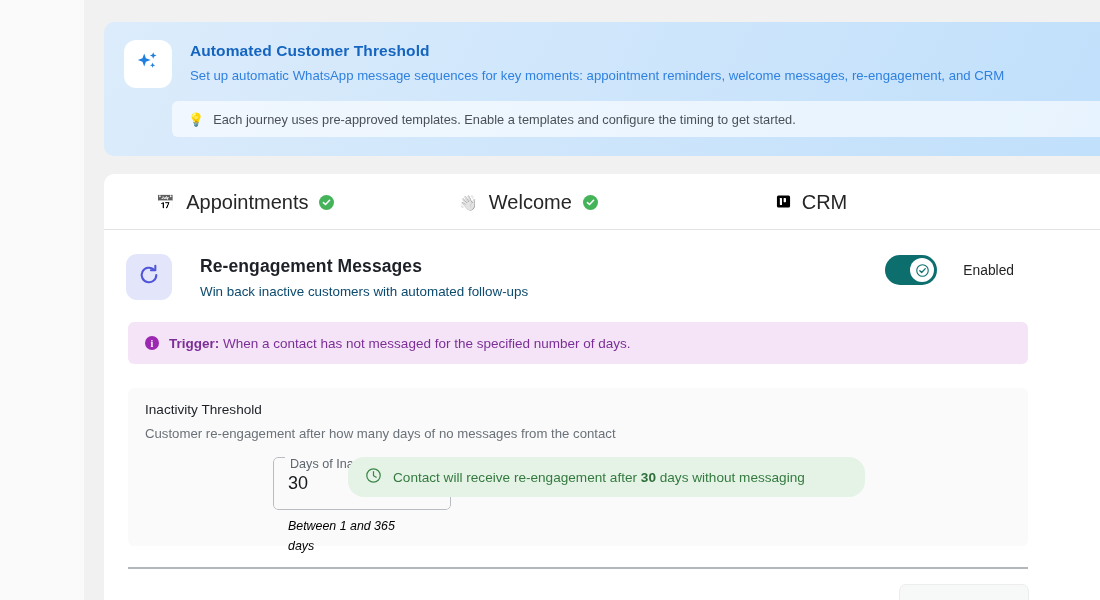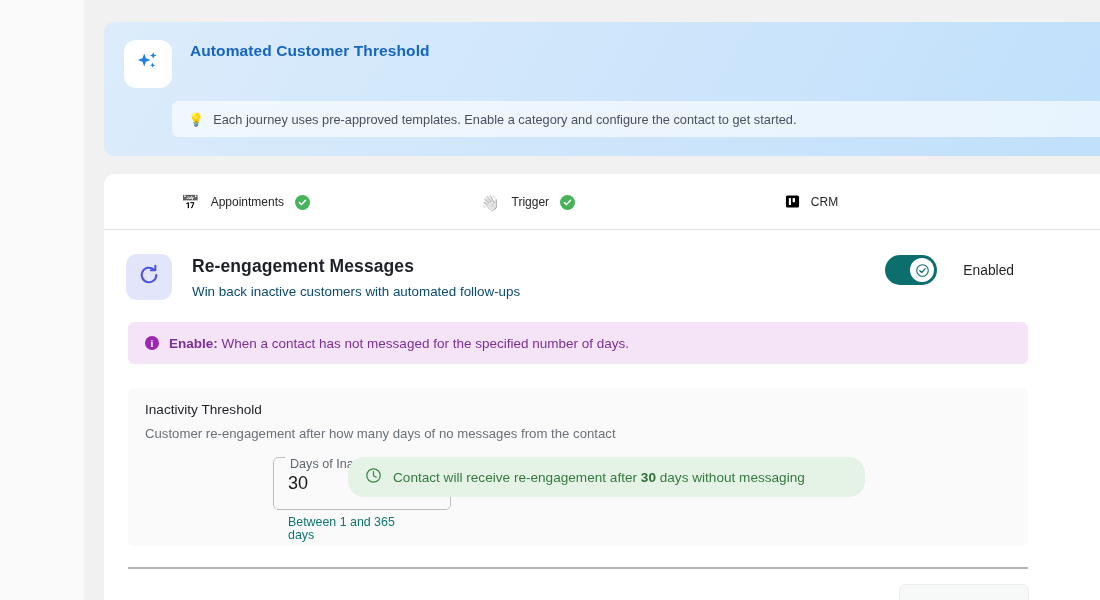--- a/index.html
+++ b/index.html
@@ -61,40 +61,40 @@
   
   .tabs {
     display: flex; height: 56px; border-bottom: 1px solid #e3e3e3;
     position: relative;
   }
   .tab {
     flex: 0 0 283px; display: flex; align-items: center; justify-content: center;
     gap: 11px; cursor: pointer; position: relative; height: 56px;
   }
   .tab-glyph { font-size: 15px; line-height: 1; color: #1b1b1b; filter: grayscale(1) contrast(1.35); }
-  .tab-label { font-size: 12px; color: #262626; }
+  .tab-label { font-size: 20px; color: #262626; }
   .tab.active { background: #f5f5f5; }
   .tab.active::after {
     content: ""; position: absolute; left: 0; right: 0; bottom: -1px;
     height: 2px; background: #0d6e6e;
   }
   .check {
     width: 15px; height: 15px; border-radius: 50%; background: #45b35a;
     display: inline-flex; align-items: center; justify-content: center;
     flex: 0 0 15px;
   }
   .check svg { display: block; }
 
   
   .sec-head { display: flex; align-items: center; padding: 24px 0 0 22px; }
   .sec-icon {
     width: 46px; height: 46px; flex: 0 0 46px; border-radius: 11px;
     background: #e3e5fb; display: flex; align-items: center; justify-content: center;
   }
-  .sec-titles { margin-left: 20px; }
+  .sec-titles { margin-left: 28px; }
   .sec-title { font-size: 17.5px; font-weight: bold; color: #1d2026; letter-spacing: .1px; }
   .sec-sub { font-size: 13.4px; color: #0c4a6e; margin-top: 7px; }
   .toggle-wrap {
     position: absolute; right: 86px; top: 255px;
     display: flex; align-items: center; gap: 26px;
   }
   .switch {
     width: 52px; height: 30px; border-radius: 15px; background: #0d6e6e;
     position: relative; cursor: pointer;
   }
@@ -156,21 +156,21 @@
   }
   
   .field-split {
     position: absolute; left: 117px; top: 2px; width: 1px; height: 49px; background: #fafafa;
   }
   .field-underline {
     position: absolute; left: 14px; bottom: 0; width: 104px; height: 1px; background: #b9bcc0;
   }
   .field-help {
     position: absolute; left: 160px; top: 128px; width: 130px;
-    font-size: 12.4px; color: #0f766e; line-height: 13px;
+    font-size: 12.4px; color: #000000; line-height: 20px; font-style: italic;
   }
 
   
   .success {
     position: absolute; left: 348px; top: 457px; width: 517px; height: 40px;
     background: #e4f3e6; border-radius: 16px;
     display: flex; align-items: center; padding-left: 17px;
   }
   .succ-text { font-size: 13.6px; color: #347a3f; margin-left: 11px; }
   .succ-text b { color: #2e6e38; }
@@ -198,45 +198,46 @@
         <span>
           <svg width="26" height="26" viewBox="0 0 26 26">
             <path d="M9.2 4.6 L10.9 9.3 L15.6 11 L10.9 12.7 L9.2 17.4 L7.5 12.7 L2.8 11 L7.5 9.3 Z" fill="#1f7fe0"></path>
             <path d="M18.2 3.2 L19.1 5.6 L21.5 6.5 L19.1 7.4 L18.2 9.8 L17.3 7.4 L14.9 6.5 L17.3 5.6 Z" fill="#1f7fe0"></path>
             <path d="M17.6 13.6 L18.3 15.5 L20.2 16.2 L18.3 16.9 L17.6 18.8 L16.9 16.9 L15.0 16.2 L16.9 15.5 Z" fill="#1f7fe0"></path>
           </svg>
         </span>
       </div>
       <div class="hero-text">
         <div class="hero-title">Automated Customer Threshold</div>
+        <div class="hero-sub">Set up automatic WhatsApp message sequences for key moments: appointment reminders, welcome messages, re-engagement, and CRM</div>
       </div>
     </div>
     <div class="hero-note">
       <span class="hero-note-icon">💡</span>
-      <span class="hero-note-text">Each journey uses pre-approved templates. Enable a category and configure the contact to get started.</span>
+      <span class="hero-note-text">Each journey uses pre-approved templates. Enable a templates and configure the timing to get started.</span>
     </div>
   </div>
 
   <div class="card">
 
     <div class="tabs">
 
       <div class="tab">
         <span class="tab-glyph">📅</span>
         <span class="tab-label">Appointments</span>
         <span class="check">
           <svg width="9" height="9" viewBox="0 0 10 10">
               <path d="M1.6 5.1 L3.9 7.3 L8.4 2.6" fill="none" stroke="#fff" stroke-width="1.7" stroke-linecap="round" stroke-linejoin="round"></path>
             </svg>
         </span>
       </div>
 
       <div class="tab">
         <span class="tab-glyph">👋</span>
-        <span class="tab-label">Trigger</span>
+        <span class="tab-label">Welcome</span>
         <span class="check">
           <svg width="9" height="9" viewBox="0 0 10 10">
               <path d="M1.6 5.1 L3.9 7.3 L8.4 2.6" fill="none" stroke="#fff" stroke-width="1.7" stroke-linecap="round" stroke-linejoin="round"></path>
             </svg>
         </span>
       </div>
 
 
       <div class="tab">
         <span class="tab-glyph">
@@ -273,21 +274,21 @@
           <circle cx="7" cy="7" r="6.2" fill="none" stroke="#0d6e6e" stroke-width="1.2"></circle>
           <path d="M4.1 7.2 L6.1 9.2 L10 5.0" fill="none" stroke="#0d6e6e" stroke-width="1.35" stroke-linecap="round" stroke-linejoin="round"></path>
         </svg>
       </div>
     </div>
     <span class="toggle-label">Enabled</span>
   </div>
 
   <div class="trigger">
     <span class="trig-icon">i</span>
-    <span class="trig-text"><b>Enable:</b> <span>When a contact has not messaged for the specified number of days.</span></span>
+    <span class="trig-text"><b>Trigger:</b> <span>When a contact has not messaged for the specified number of days.</span></span>
   </div>
 
   <div class="panel">
     <div class="panel-title">Inactivity Threshold</div>
     <div class="panel-sub">Customer re-engagement after how many days of no messages from the contact</div>
 
     <div class="field">
       <div class="field-outline"></div>
       <div class="field-notch"></div>
       <div class="field-label">Days of Inactivity</div>

